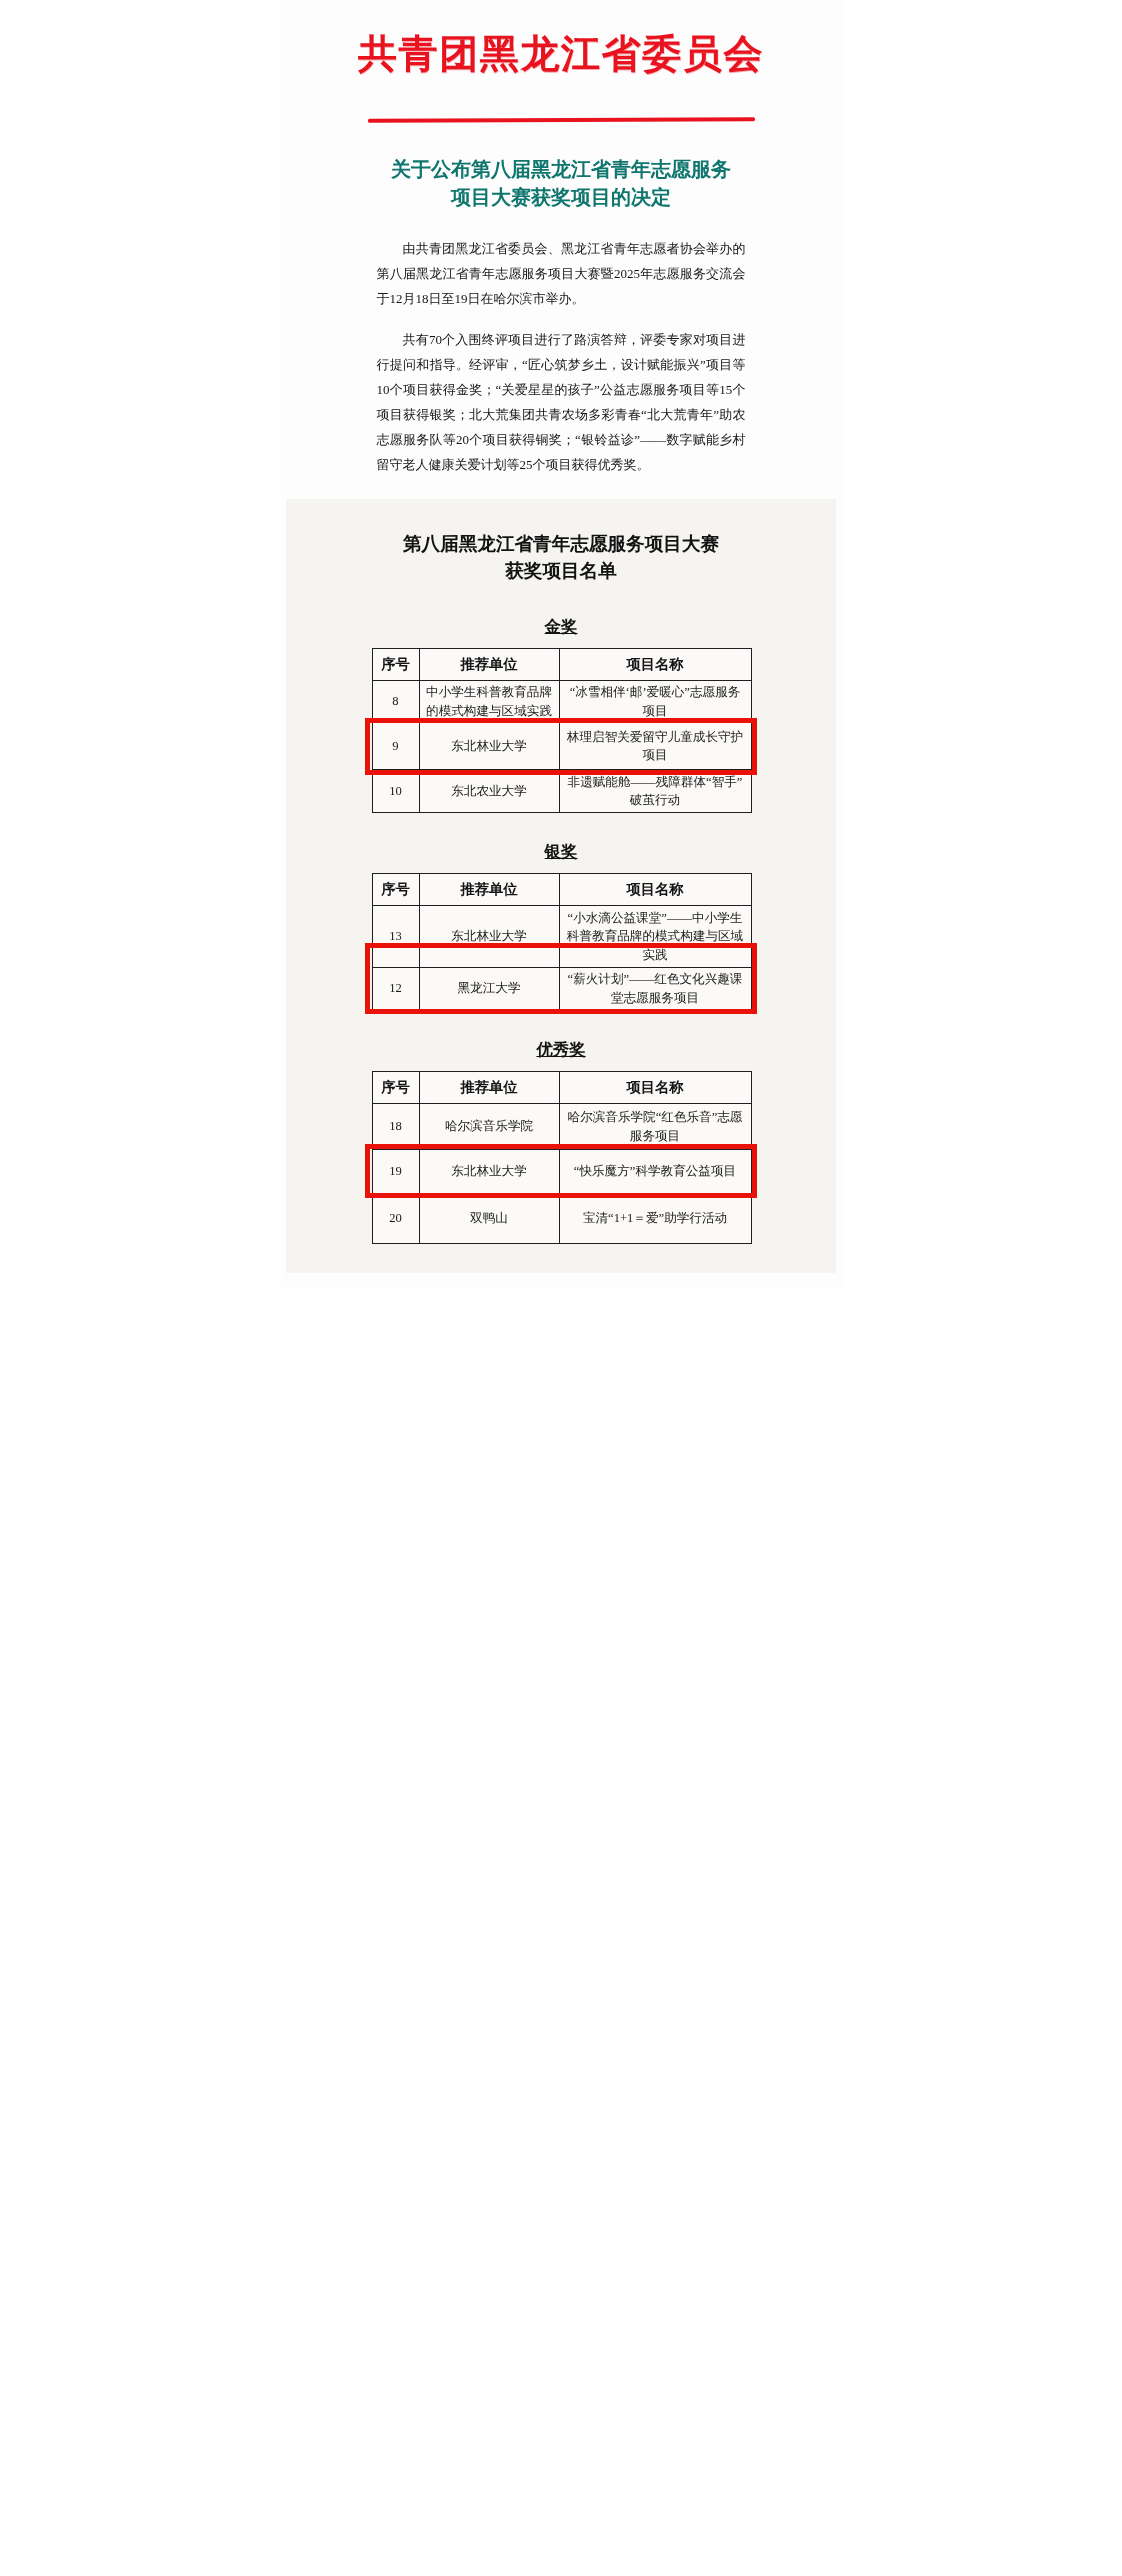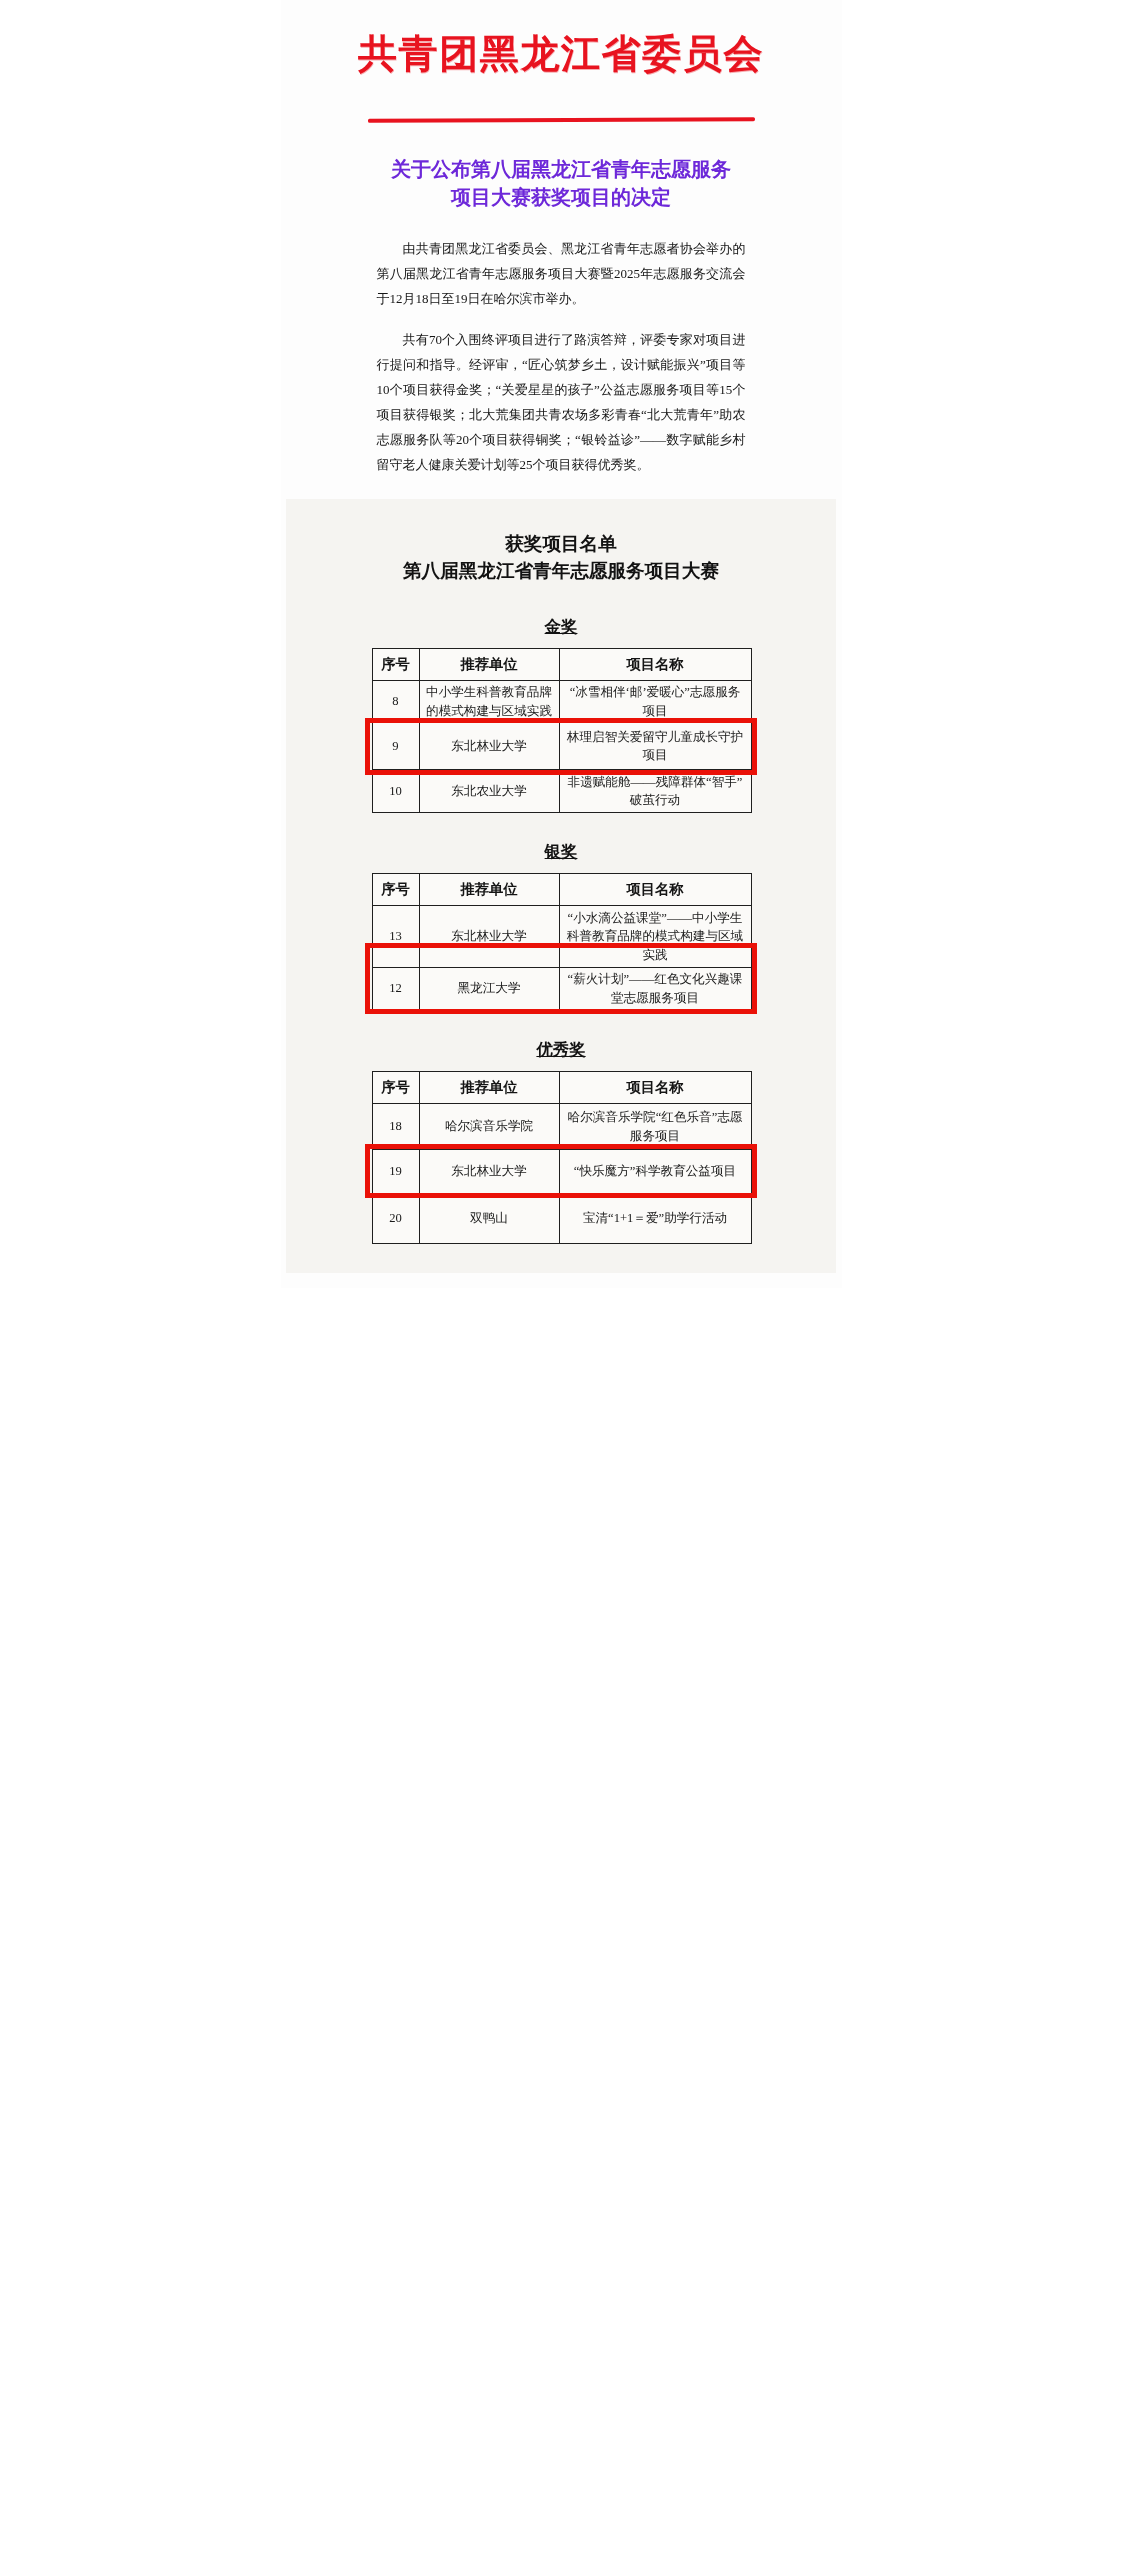--- a/index.html
+++ b/index.html
@@ -17,21 +17,21 @@
 
   
   .org-header{padding-top:28.5px;text-align:center;font-size:39px;line-height:1.3;
               font-weight:700;color:var(--header-red);letter-spacing:1.6px;
               text-shadow:0.5px 0.5px 0 rgba(232,19,31,.35);white-space:nowrap;}
   .red-rule{width:387px;height:3.8px;background:var(--rule-red);margin:39px auto 0;
             border-radius:1.6px;transform:rotate(-0.25deg);}
 
   
   .doc-title{margin-top:33px;text-align:center;font-size:20px;line-height:28.5px;
-             font-weight:700;color:#6d28d9;}
+             font-weight:700;color:#0f766e;}
 
   
   .body-text{margin:24px 80px 0;font-size:13px;line-height:25px;
              text-align:justify;color:#161616;}
   .body-text p{margin:16px;text-indent:2em;}
 
   
   .annex{margin:22px 5.5px 0;background:var(--panel-bg);padding:31px 0 28.5px;}
   .annex-heading{text-align:center;font-weight:700;font-size:18.6px;line-height:27.4px;
                  color:#121212;}
@@ -70,22 +70,22 @@
   </div>
 
   <div class="body-text">
     <p>由共青团黑龙江省委员会、黑龙江省青年志愿者协会举办的第八届黑龙江省青年志愿服务项目大赛暨2025年志愿服务交流会于12月18日至19日在哈尔滨市举办。</p>
     <p>共有70个入围终评项目进行了路演答辩，评委专家对项目进行提问和指导。经评审，“匠心筑梦乡土，设计赋能振兴”项目等10个项目获得金奖；“关爱星星的孩子”公益志愿服务项目等15个项目获得银奖；北大荒集团共青农场多彩青春“北大荒青年”助农志愿服务队等20个项目获得铜奖；“银铃益诊”——数字赋能乡村留守老人健康关爱计划等25个项目获得优秀奖。</p>
   </div>
 
   <div class="annex">
 
     <div class="annex-heading">
+      <div>第八届黑龙江省青年志愿服务项目大赛</div>
       <div>获奖项目名单</div>
-      <div>第八届黑龙江省青年志愿服务项目大赛</div>
     </div>
 
     <div class="award-label first">金奖</div>
     <div class="table-wrap">
       <table>
         <colgroup>
             <col class="c-no">
             <col class="c-unit">
             <col class="c-proj">
           </colgroup>

